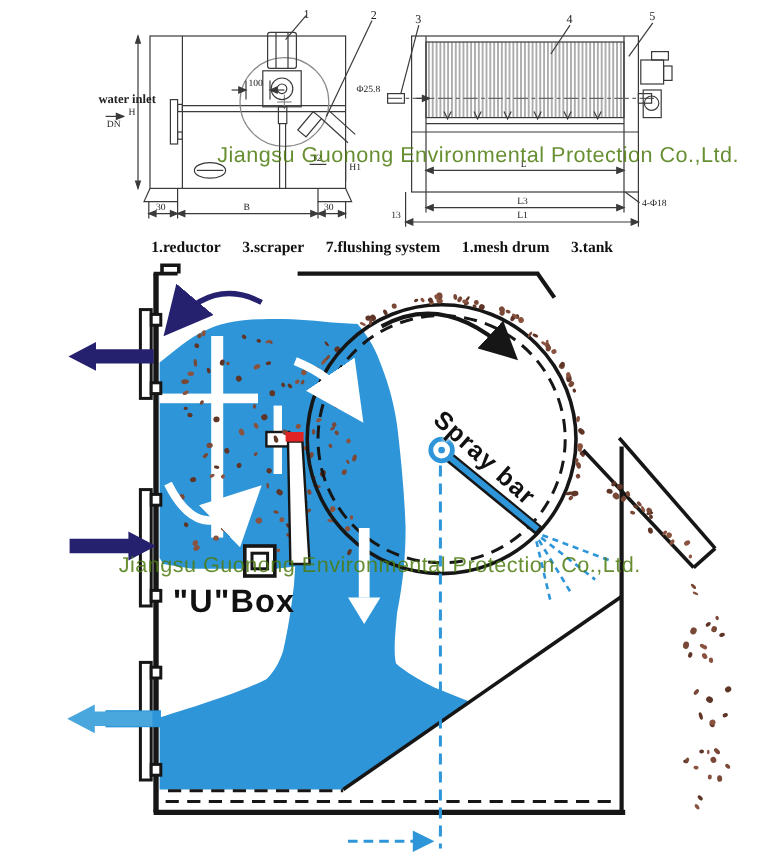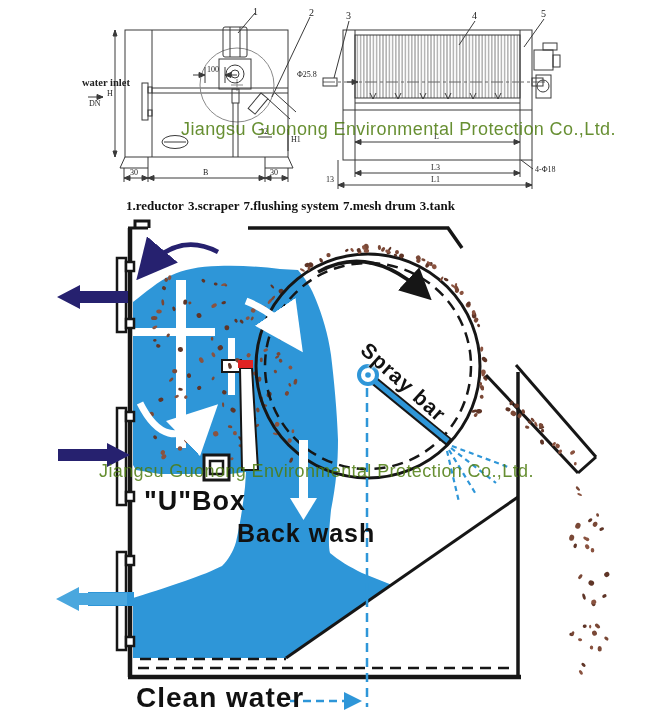--- a/index.html
+++ b/index.html
@@ -2,21 +2,21 @@
 <html><head>
 <meta charset="utf-8">
 <style>
   html,body{margin:0;padding:0;background:#fff;}
   #page{position:relative;width:650px;height:715px;background:#fff;overflow:hidden;
         font-family:"Liberation Sans",sans-serif;}
   svg{position:absolute;overflow:visible;}
   svg text{font-family:"Liberation Serif",serif;fill:#222;}
   .wm{position:absolute;color:#4d7c0f;opacity:.85;font-size:18px;letter-spacing:.4px;
       white-space:nowrap;z-index:5;font-family:"Liberation Sans",sans-serif;}
-  .legend{position:absolute;left:126px;top:198px;display:flex;gap:4px;
+  .legend{position:absolute;left:126px;top:198px;display:flex;gap:18px;
       font-family:"Liberation Serif",serif;font-size:13px;font-weight:600;color:#111;z-index:2;}
   .biglabel{position:absolute;color:#111;font-weight:bold;z-index:6;white-space:nowrap;
       font-family:"Liberation Sans",sans-serif;}
   #lbl-ubox{left:144px;top:486px;font-size:27px;letter-spacing:1px;}
   #lbl-backwash{left:237px;top:519px;font-size:25px;letter-spacing:1px;}
   #lbl-cleanwater{left:136px;top:682px;font-size:28px;letter-spacing:1px;}
   #lbl-spraybar{left:372px;top:338px;font-size:21px;letter-spacing:1px;
       transform:rotate(42deg);transform-origin:left top;text-shadow:0 0 3px #fff,0 0 3px #fff;}
   .thin{stroke:#3a3a3a;stroke-width:1;fill:none;}
   .dim{font-size:8px;}
@@ -142,21 +142,21 @@
     <text class="dim" x="136" y="165">L3</text>
     <text class="dim" x="136" y="177">L1</text>
     <text class="dim" x="31" y="177" font-size="7">13</text>
     <text class="dim" x="240" y="167" font-size="7">4-Φ18</text>
   </svg>
 
   <div class="legend">
     <span>1.reductor</span>
     <span>3.scraper</span>
     <span>7.flushing system</span>
-    <span>7.mesh drum</span>
+    <span>1.mesh drum</span>
     <span>3.tank</span>
   </div>
 
   <div class="wm" style="left:181px;top:119px">Jiangsu Guonong Environmental Protection Co.,Ltd.</div>
   <div class="wm" style="left:99px;top:461px">Jiangsu Guonong Environmental Protection Co.,Ltd.</div>
 
   <svg style="left:0;top:215px" width="650" height="500" viewBox="0 0 650 500">
     <defs>
       <marker id="m-navy" markerWidth="9" markerHeight="9" refX="6" refY="4.5" orient="auto">
         <path d="M0,0 L9,4.5 L0,9 z" fill="#26216f"></path>
@@ -466,16 +466,14 @@
     </g>
 
     <line x1="367" y1="173" x2="367" y2="492" stroke-width="2.5" stroke-dasharray="9,6" stroke="#2e96d8"></line>
     <g>
       <line x1="290" y1="486" x2="346" y2="486" stroke-width="2.5" stroke-dasharray="8,5" stroke="#2e96d8"></line>
       <polygon points="362,486 344,477 344,495" fill="#2e96d8"></polygon>
     </g>
   </svg>
 
   <div id="lbl-ubox" class="biglabel">"U"Box</div>
-  <div id="lbl-backwash" class="biglabel">Back wash</div>
   <div id="lbl-spraybar" class="biglabel">Spray bar</div>
-  <div id="lbl-cleanwater" class="biglabel">Clean water</div>
 </div>
 
 </body></html>

